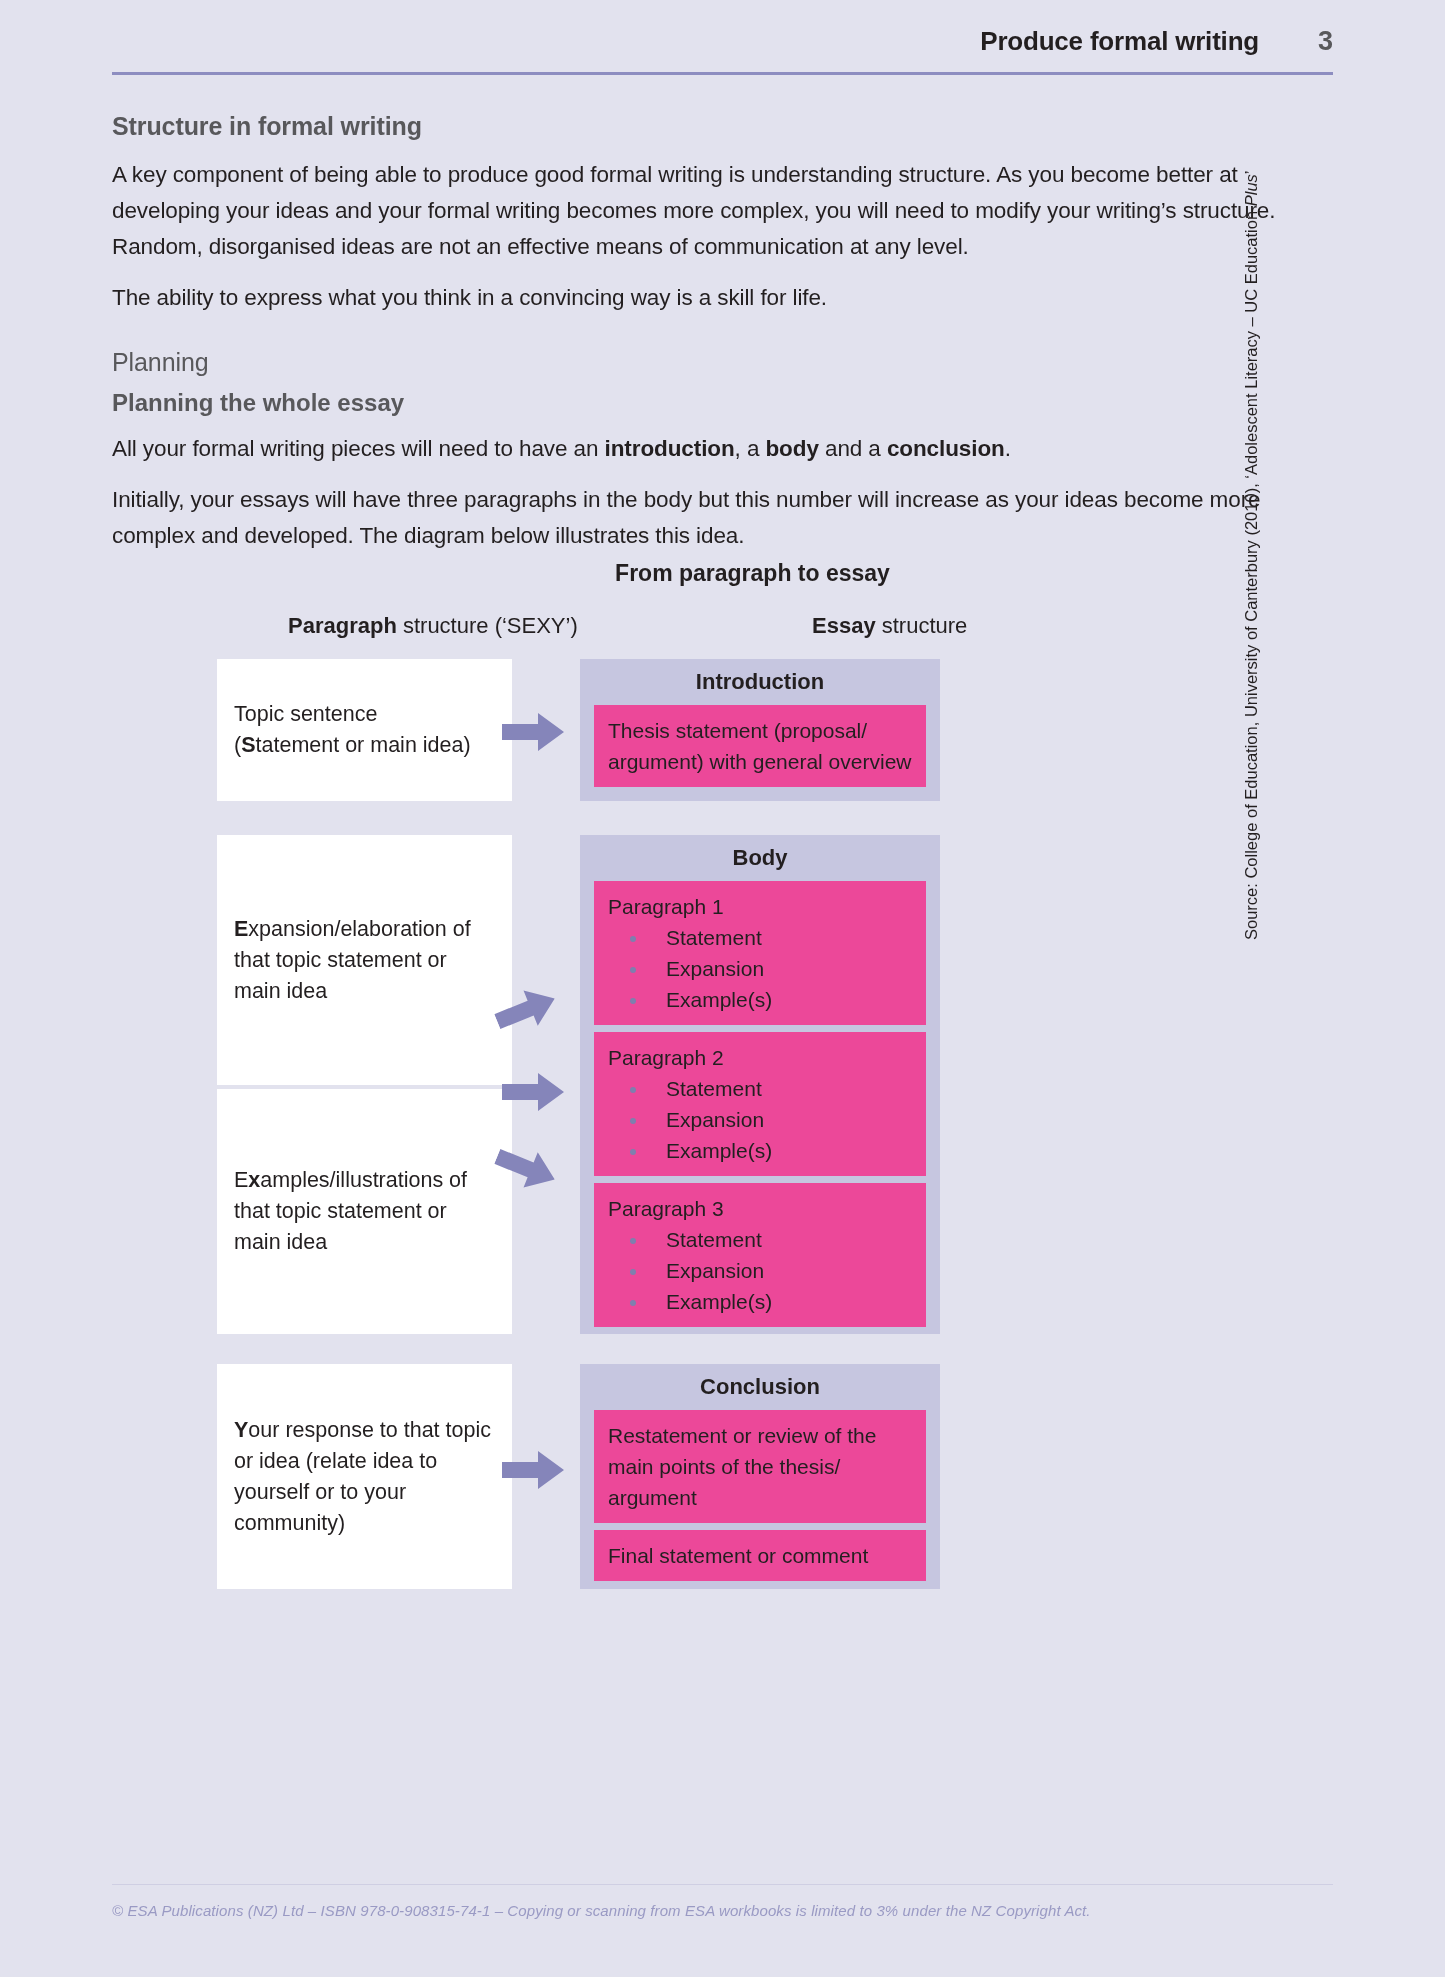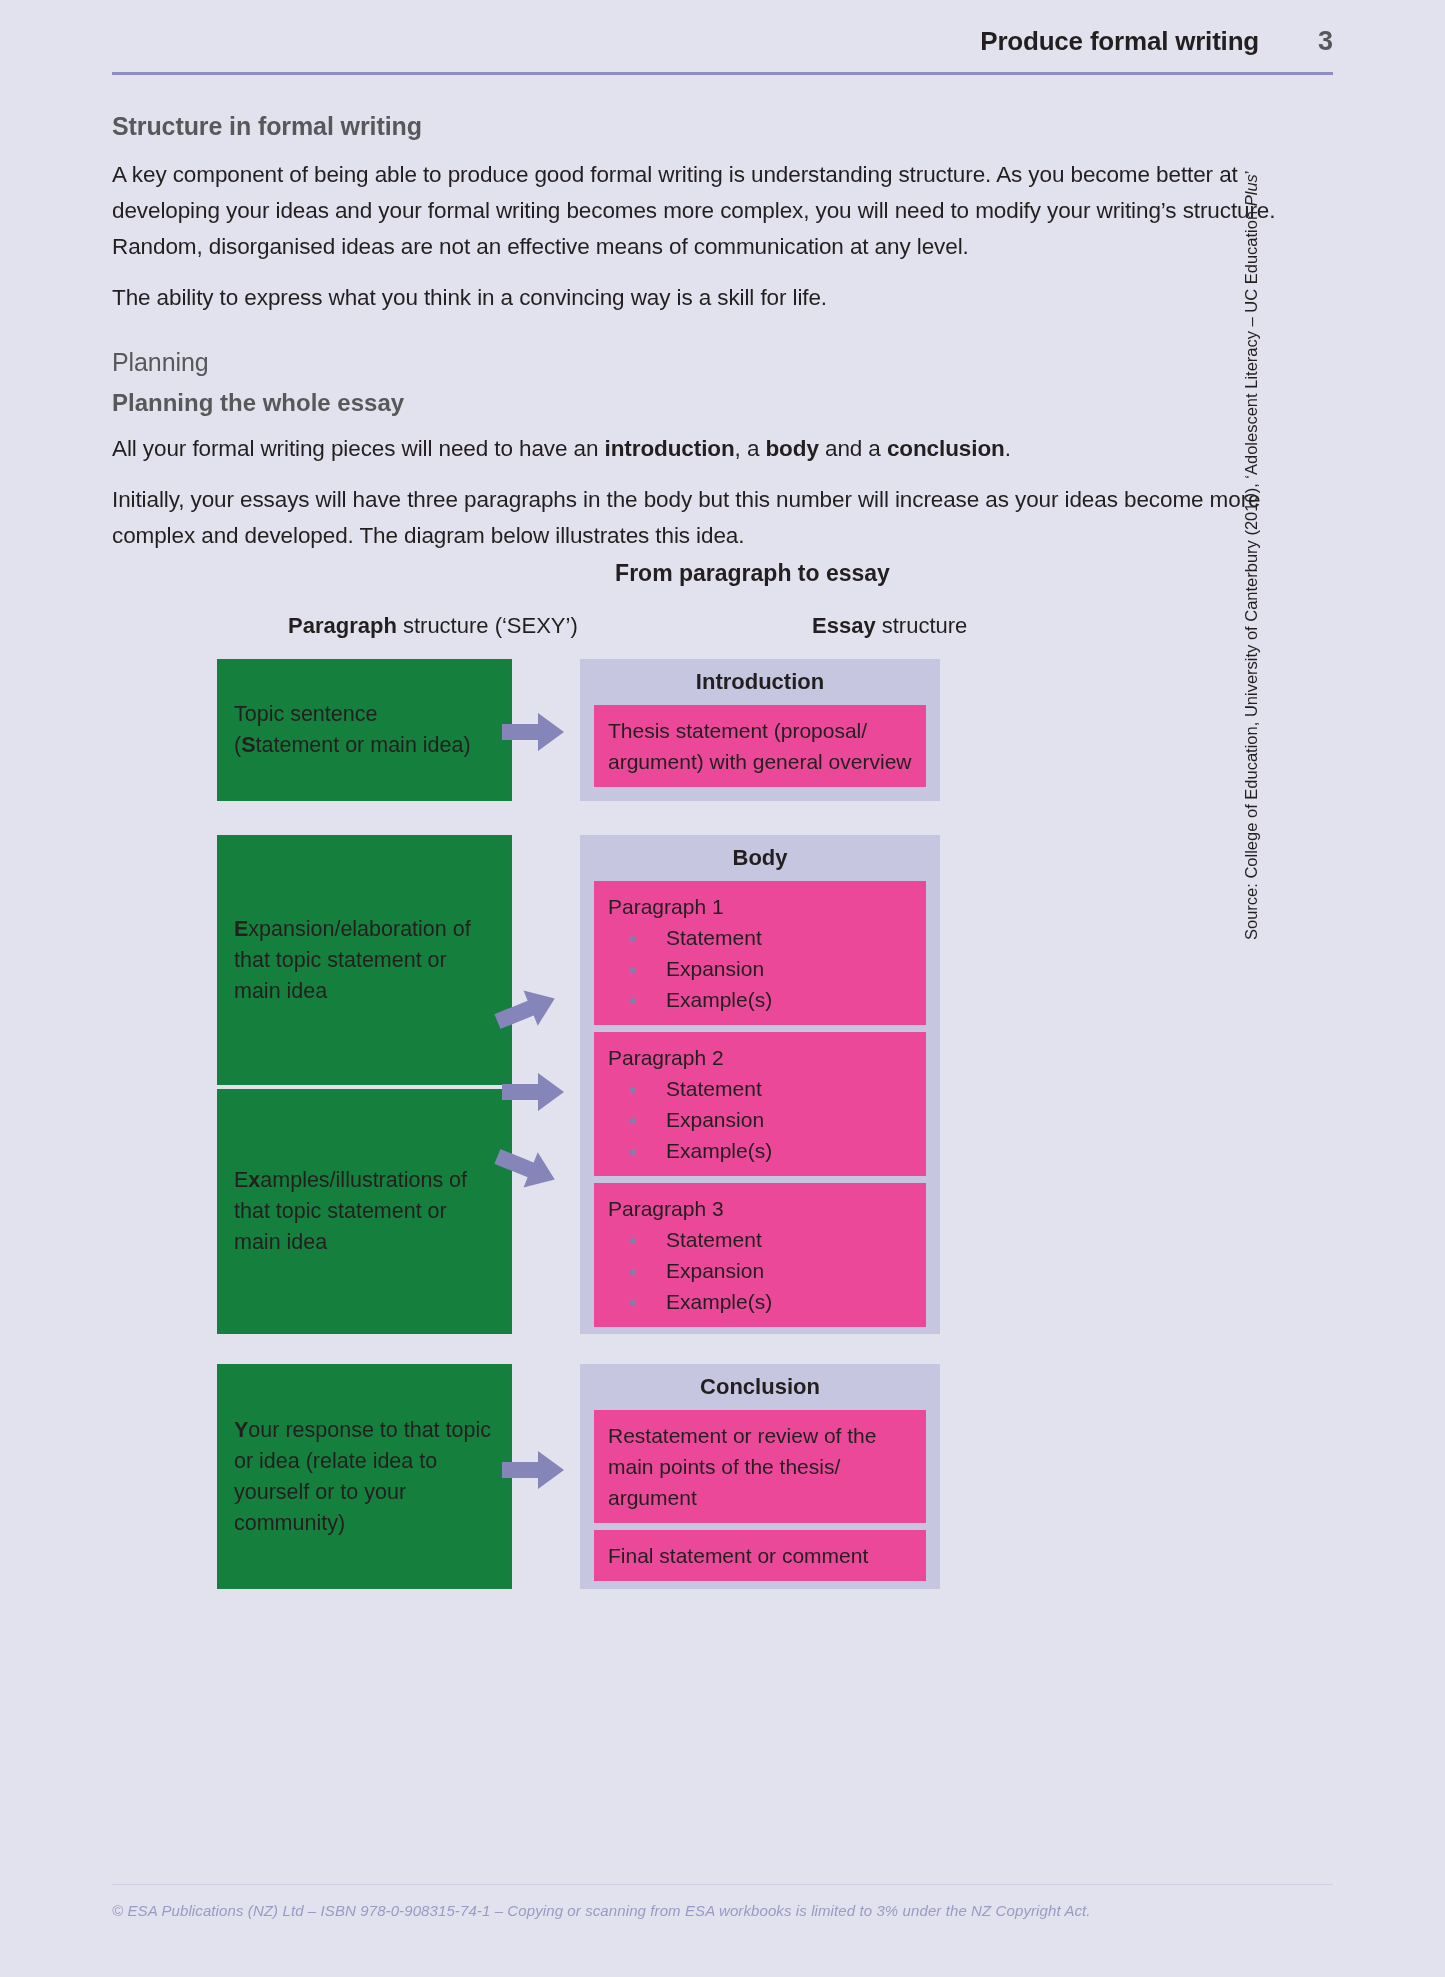--- a/index.html
+++ b/index.html
@@ -131,21 +131,21 @@
   .grid {
     position: relative;
     height: 930px;
   }
 
   
   .lbox {
     position: absolute;
     left: 105px;
     width: 295px;
-    background: #15803d;
+    background: #ffffff;
     color: #231f20;
     font-size: 21.5px;
     line-height: 31px;
     padding: 16px 17px;
     display: flex;
     align-items: center;
   }
   .lbox b { font-weight: bold; }
 
   #lbox-s  { top: 0px;   height: 142px; }

